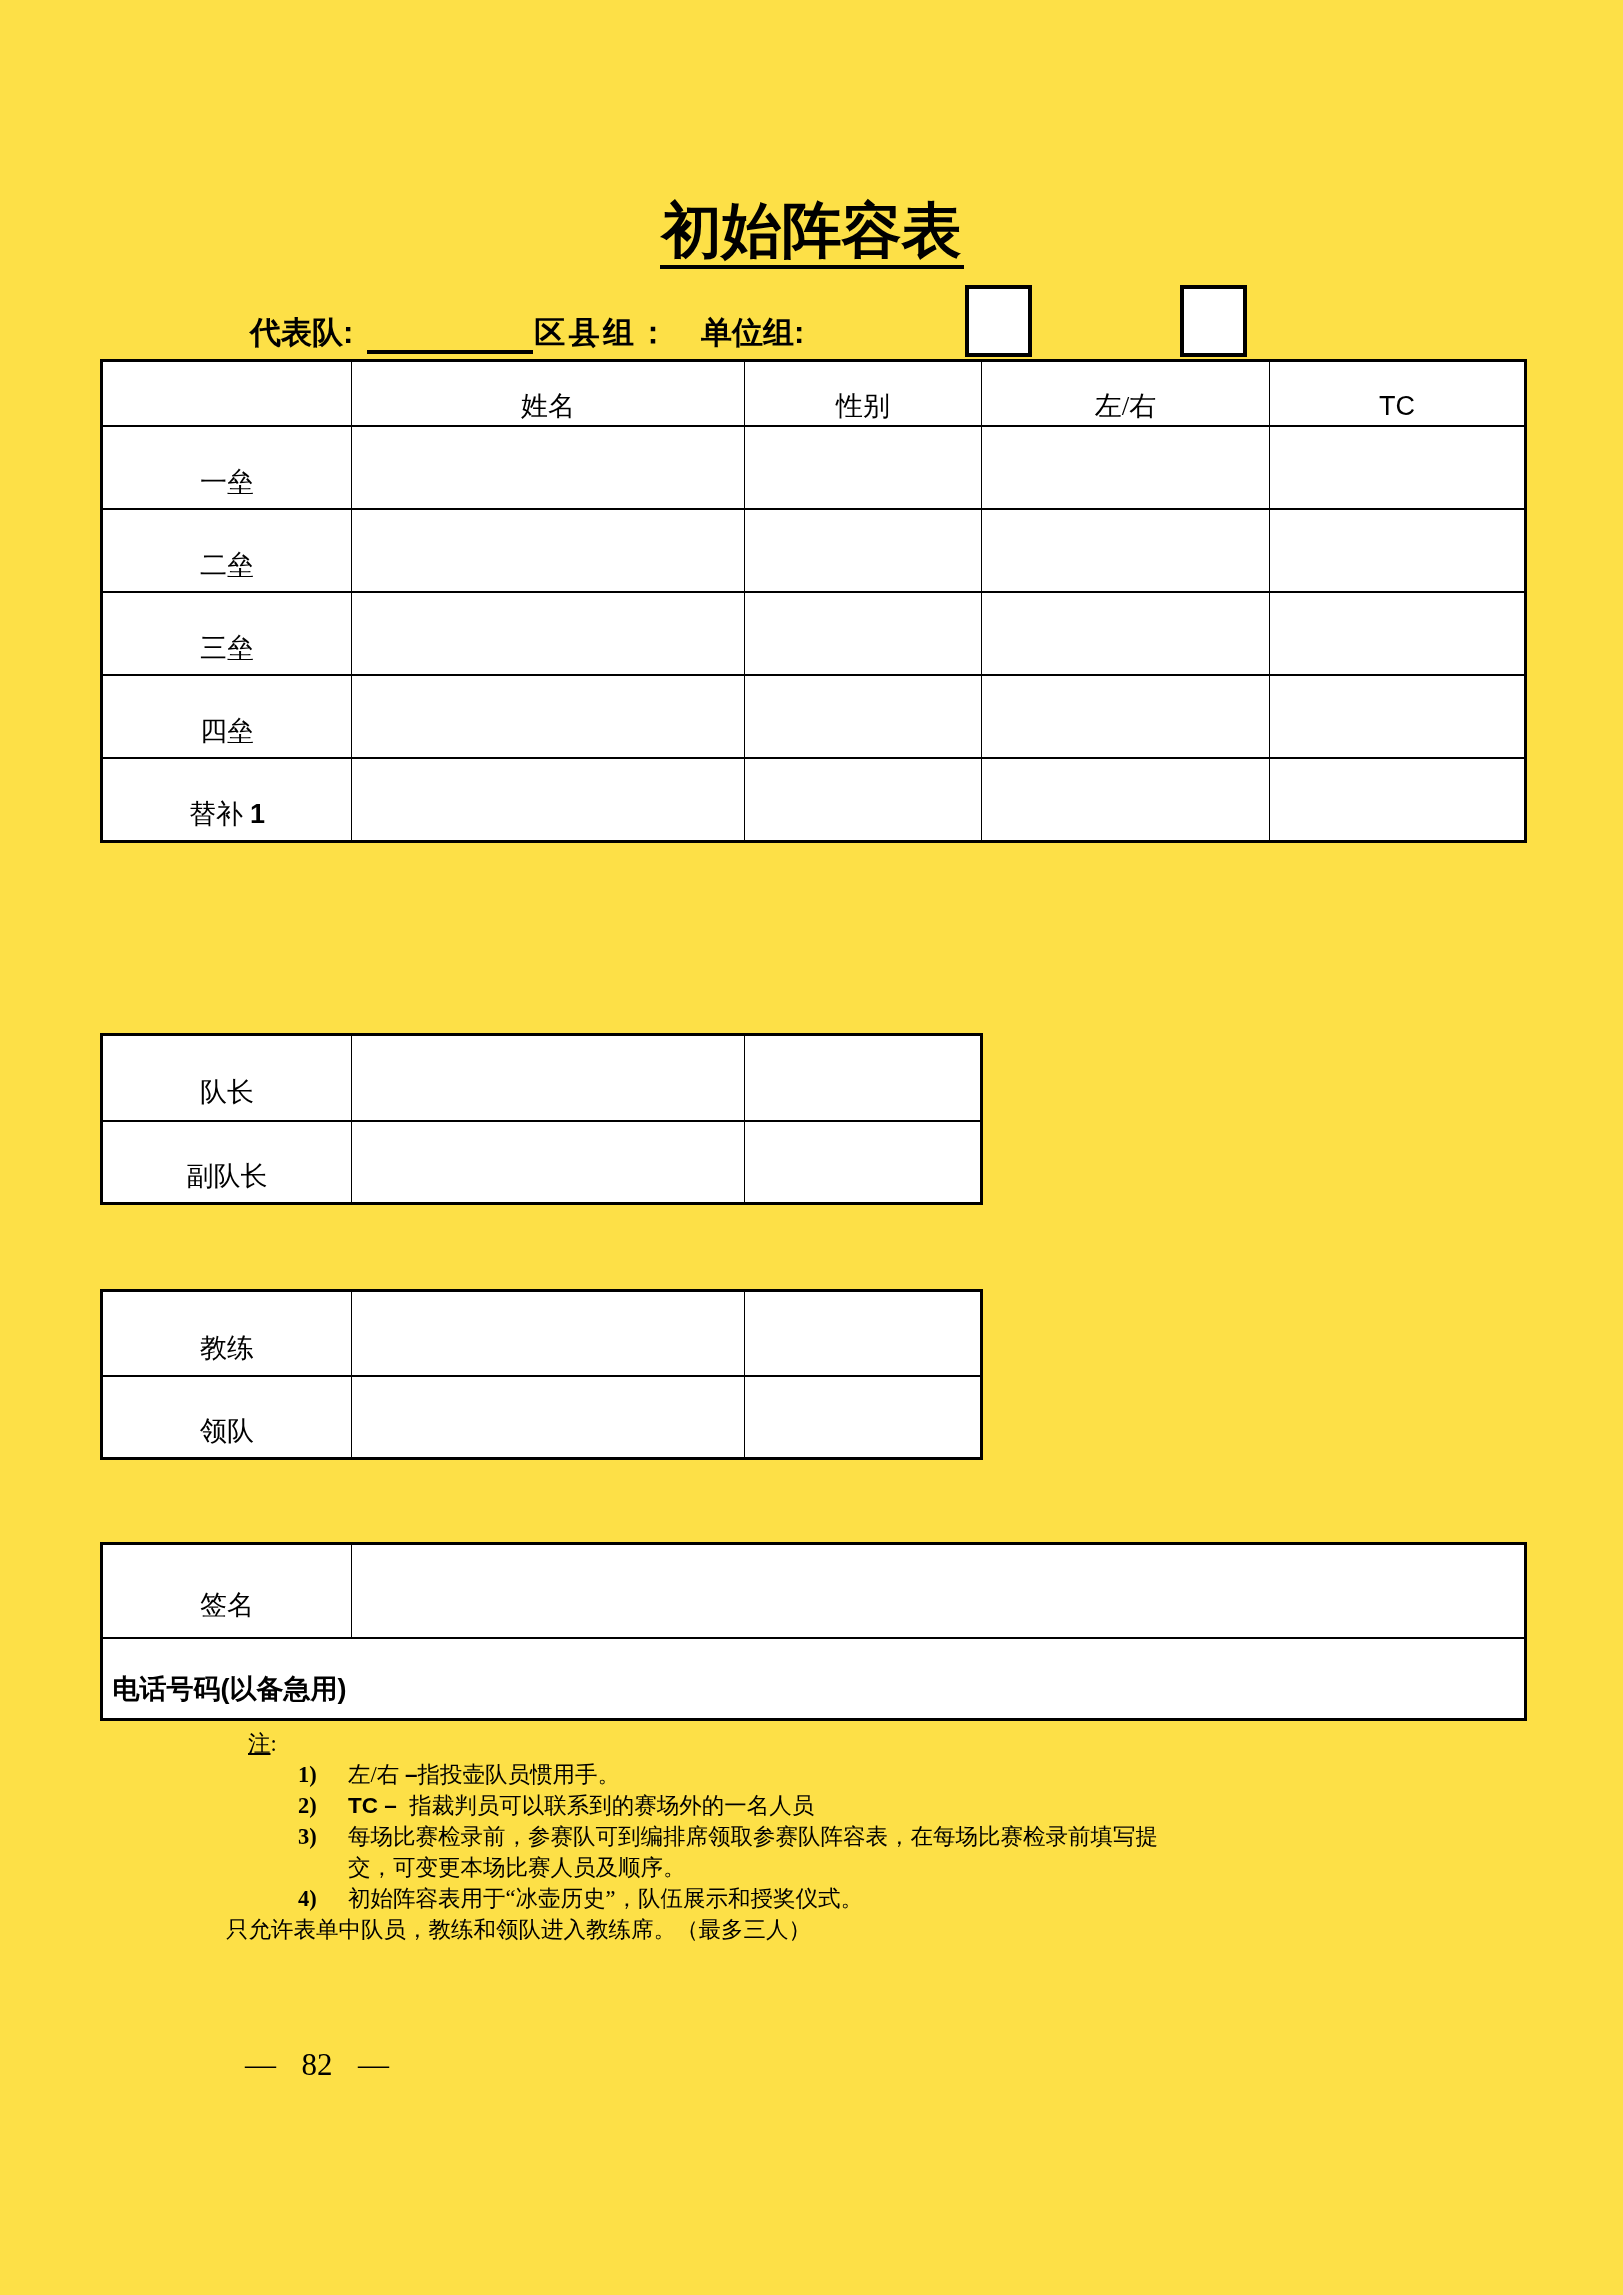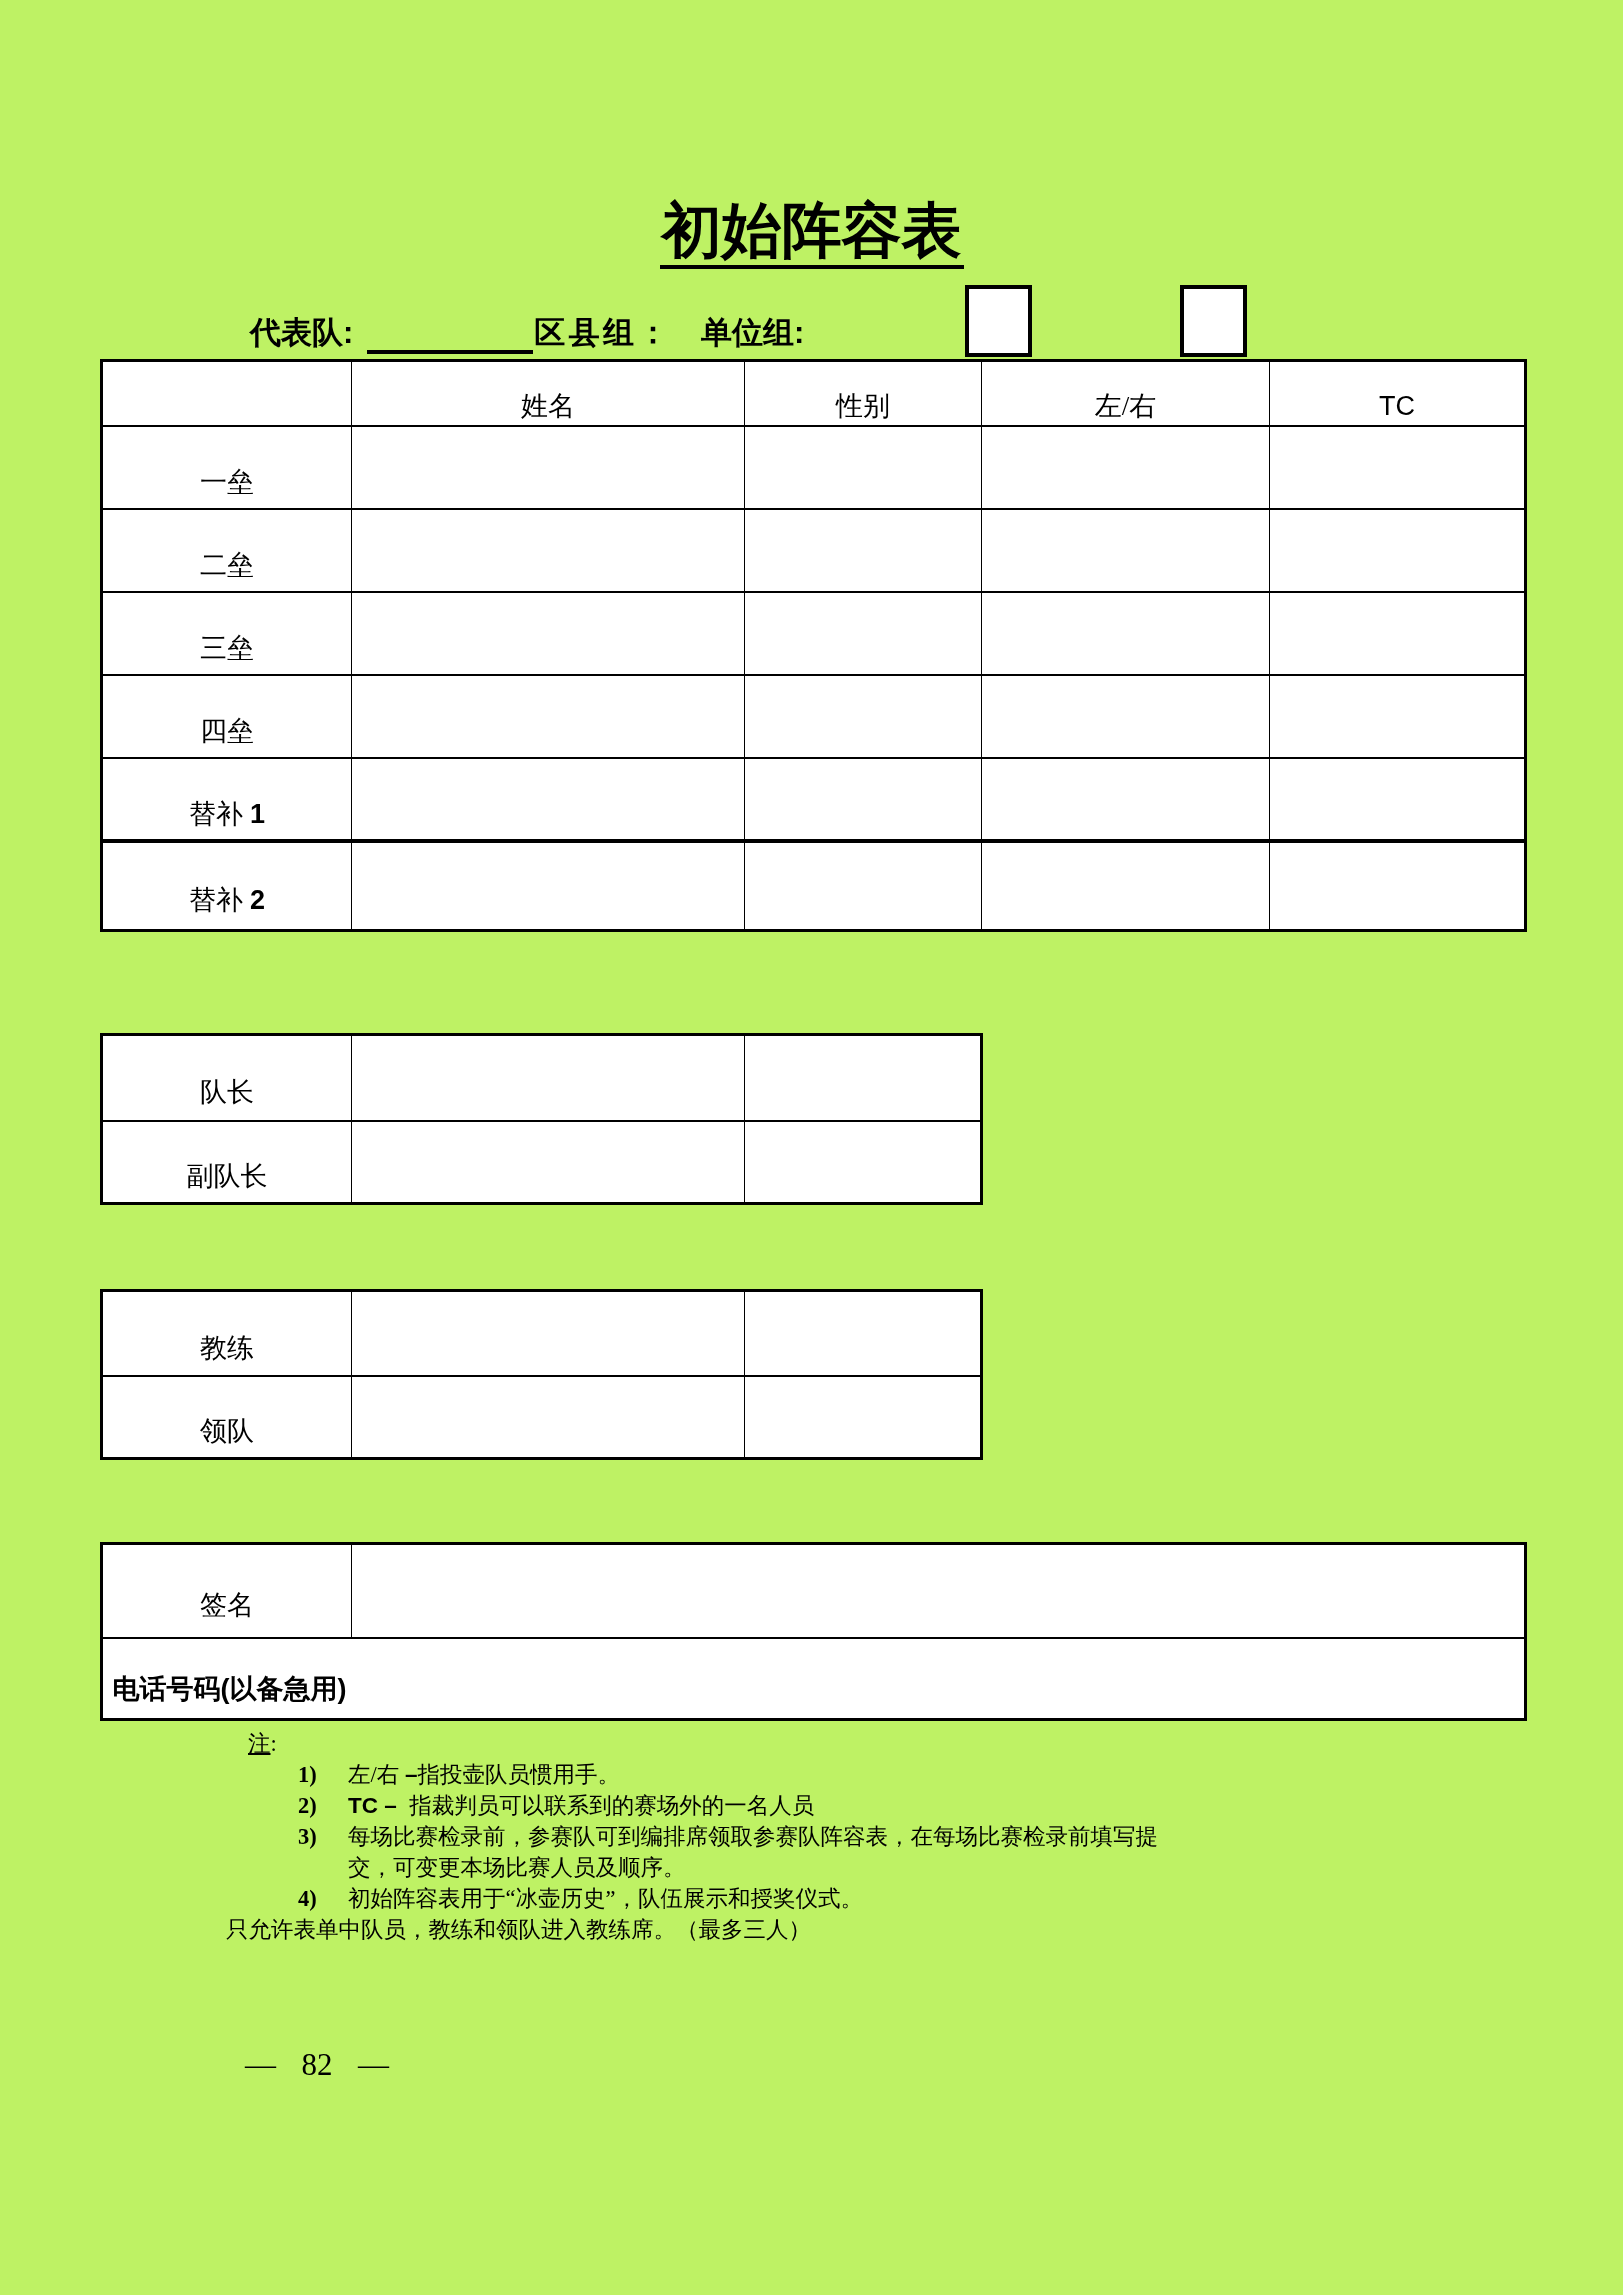--- a/index.html
+++ b/index.html
@@ -1,16 +1,16 @@
 <!DOCTYPE html>
 <html style="font-size:11px"><head>
 <meta charset="utf-8">
 <style>
   html,body{margin:0;padding:0;background:#888;}
-  .page{position:relative;width:1623px;height:2295px;background:#bef264;color:#000;
+  .page{position:relative;width:1623px;height:2295px;background:#fde047;color:#000;
         font-family:"Liberation Serif","DejaVu Serif",serif;overflow:hidden;margin:0 auto;}
   .abs{position:absolute;}
 
   
   .title-wrap{left:0;top:200px;width:100%;text-align:center;}
   .title{display:inline-block;font-size:60px;font-weight:bold;line-height:1.05;
          border-bottom:4.1px solid #000;padding:0 2px 2px 2px;}
 
   
   .team-line{left:250px;top:312px;font-size:31px;font-weight:bold;white-space:nowrap;
@@ -118,27 +118,20 @@
       <td></td>
       <td></td>
     </tr>
     <tr style="height:83px">
       <td class="lbl"><span>替补</span><span class="rownum">1</span></td>
       <td></td>
       <td></td>
       <td></td>
       <td></td>
     </tr>
-    <tr style="height:89px" class="last">
-      <td class="lbl"><span>替补</span><span class="rownum">2</span></td>
-      <td></td>
-      <td></td>
-      <td></td>
-      <td></td>
-    </tr>
   </tbody>
     </table>
 
   <table class="tbl leaders">
     <colgroup>
         <col style="width:250px">
         <col style="width:393px">
         <col style="width:237px">
       </colgroup>
     <tbody>

